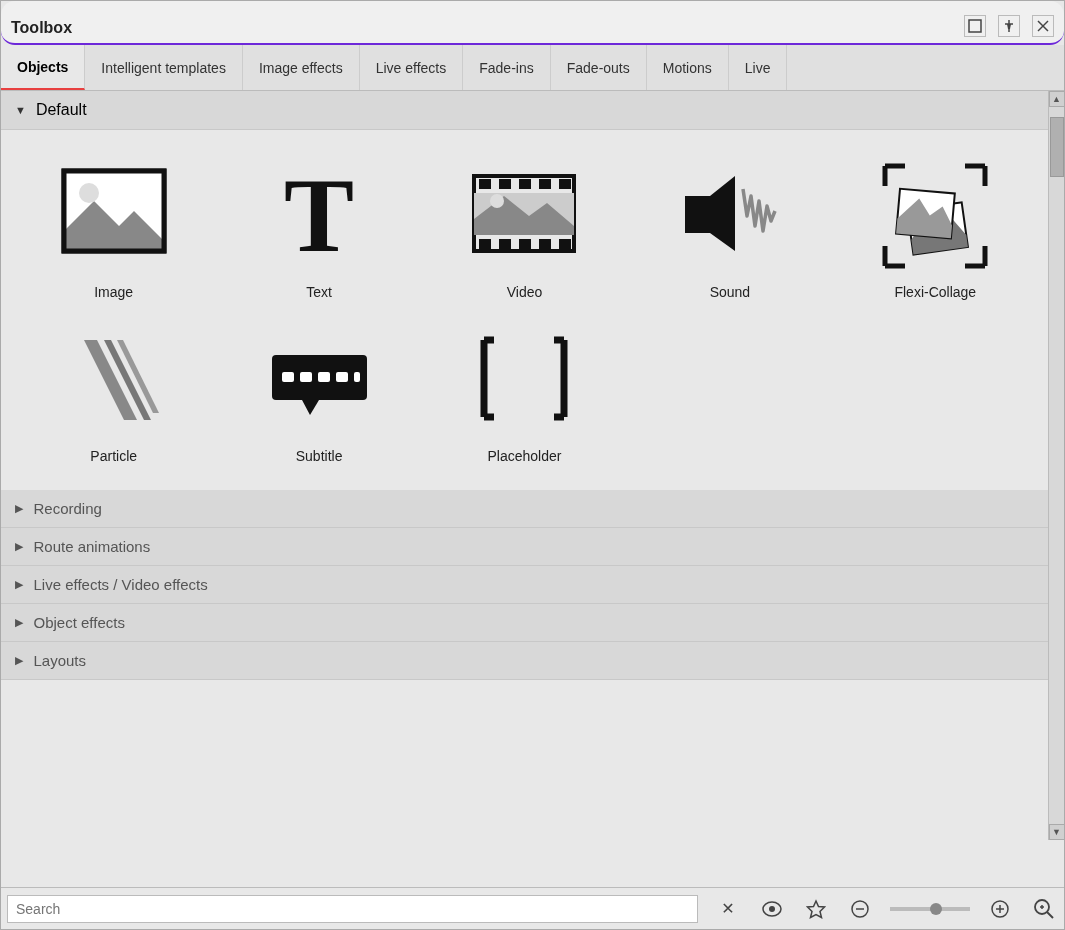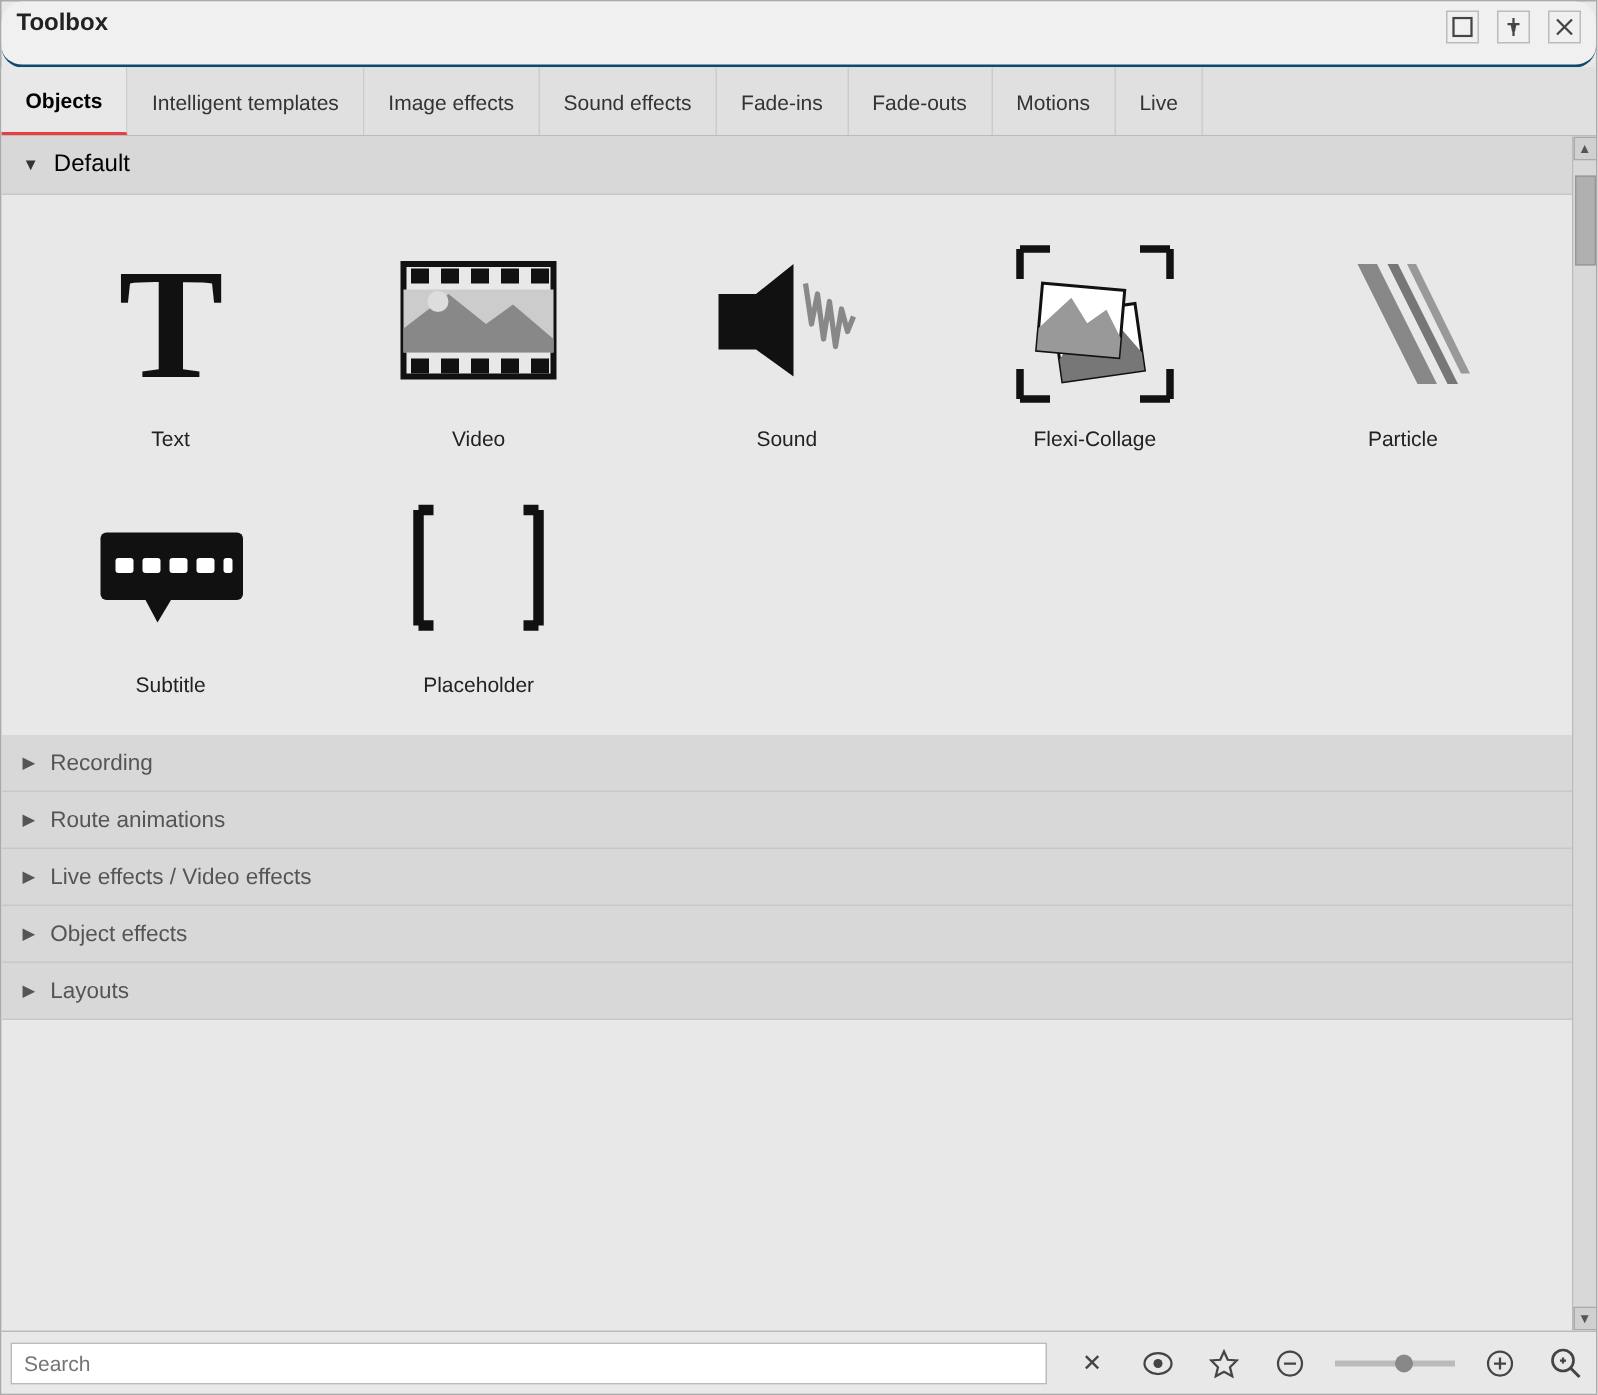--- a/index.html
+++ b/index.html
@@ -16,24 +16,24 @@
       height: 930px;
       background: #e8e8e8;
       display: flex;
       flex-direction: column;
       border: 1px solid #aaa;
     }
 
     .title-bar {
       background: #f0f0f0;
       display: flex;
-      align-items: flex-start;
+      align-items: flex-end;
       justify-content: space-between;
       padding: 6px 10px;
-      border-bottom: 2px solid #0c4a6e;
+      border-bottom: 2px solid #6d28d9;
       min-height: 44px;
       border-radius: 14px;
     }
 
     .title-bar-left {
       font-size: 16px;
       font-weight: bold;
       color: #222;
     }
 
@@ -188,20 +188,21 @@
     }
 
     .bottom-bar {
       display: flex;
       align-items: center;
       background: #e8e8e8;
       border-top: 1px solid #bbb;
       padding: 4px 6px;
       gap: 16px;
       min-height: 42px;
+      margin-top: 47px;
     }
 
     .search-input {
       flex: 1;
       height: 28px;
       border: 1px solid #bbb;
       background: #fff;
       padding: 2px 8px;
       font-size: 14px;
       color: #999;
@@ -284,21 +285,21 @@
     <div class="tab active">
       <span>Objects</span>
     </div>
     <div class="tab">
       <span>Intelligent templates</span>
     </div>
     <div class="tab">
       <span>Image effects</span>
     </div>
     <div class="tab">
-      <span>Sound effects</span>
+      <span>Live effects</span>
     </div>
     <div class="tab">
       <span>Fade-ins</span>
     </div>
     <div class="tab">
       <span>Fade-outs</span>
     </div>
     <div class="tab">
       <span>Motions</span>
     </div>
@@ -310,20 +311,32 @@
   <div class="content-area">
     <div class="main-panel">
 
       <div class="section-header expanded">
         <span class="arrow">▼</span>
         <span style="font-size:16px; color:#000000;">Default</span>
       </div>
 
       <div class="items-grid">
 
+        <div class="item-cell">
+          <div class="item-icon">
+            <svg width="110" height="110" viewBox="0 0 110 110">
+              <rect x="5" y="10" width="100" height="80" fill="none" stroke="#111" stroke-width="5"></rect>
+              <rect x="5" y="10" width="100" height="80" fill="white"></rect>
+              <polygon points="5,70 35,40 60,65 75,50 105,80 105,90 5,90" fill="#888"></polygon>
+              <circle cx="30" cy="32" r="10" fill="#ddd"></circle>
+              <rect x="5" y="10" width="100" height="80" fill="none" stroke="#111" stroke-width="5"></rect>
+            </svg>
+          </div>
+          <span class="item-label">Image</span>
+        </div>
 
         <div class="item-cell">
           <div class="item-icon">
             <svg width="110" height="110" viewBox="0 0 110 110">
               <text x="55" y="90" font-size="105" font-family="serif" font-weight="bold" text-anchor="middle" fill="#111">T</text>
             </svg>
           </div>
           <span class="item-label">Text</span>
         </div>
 

